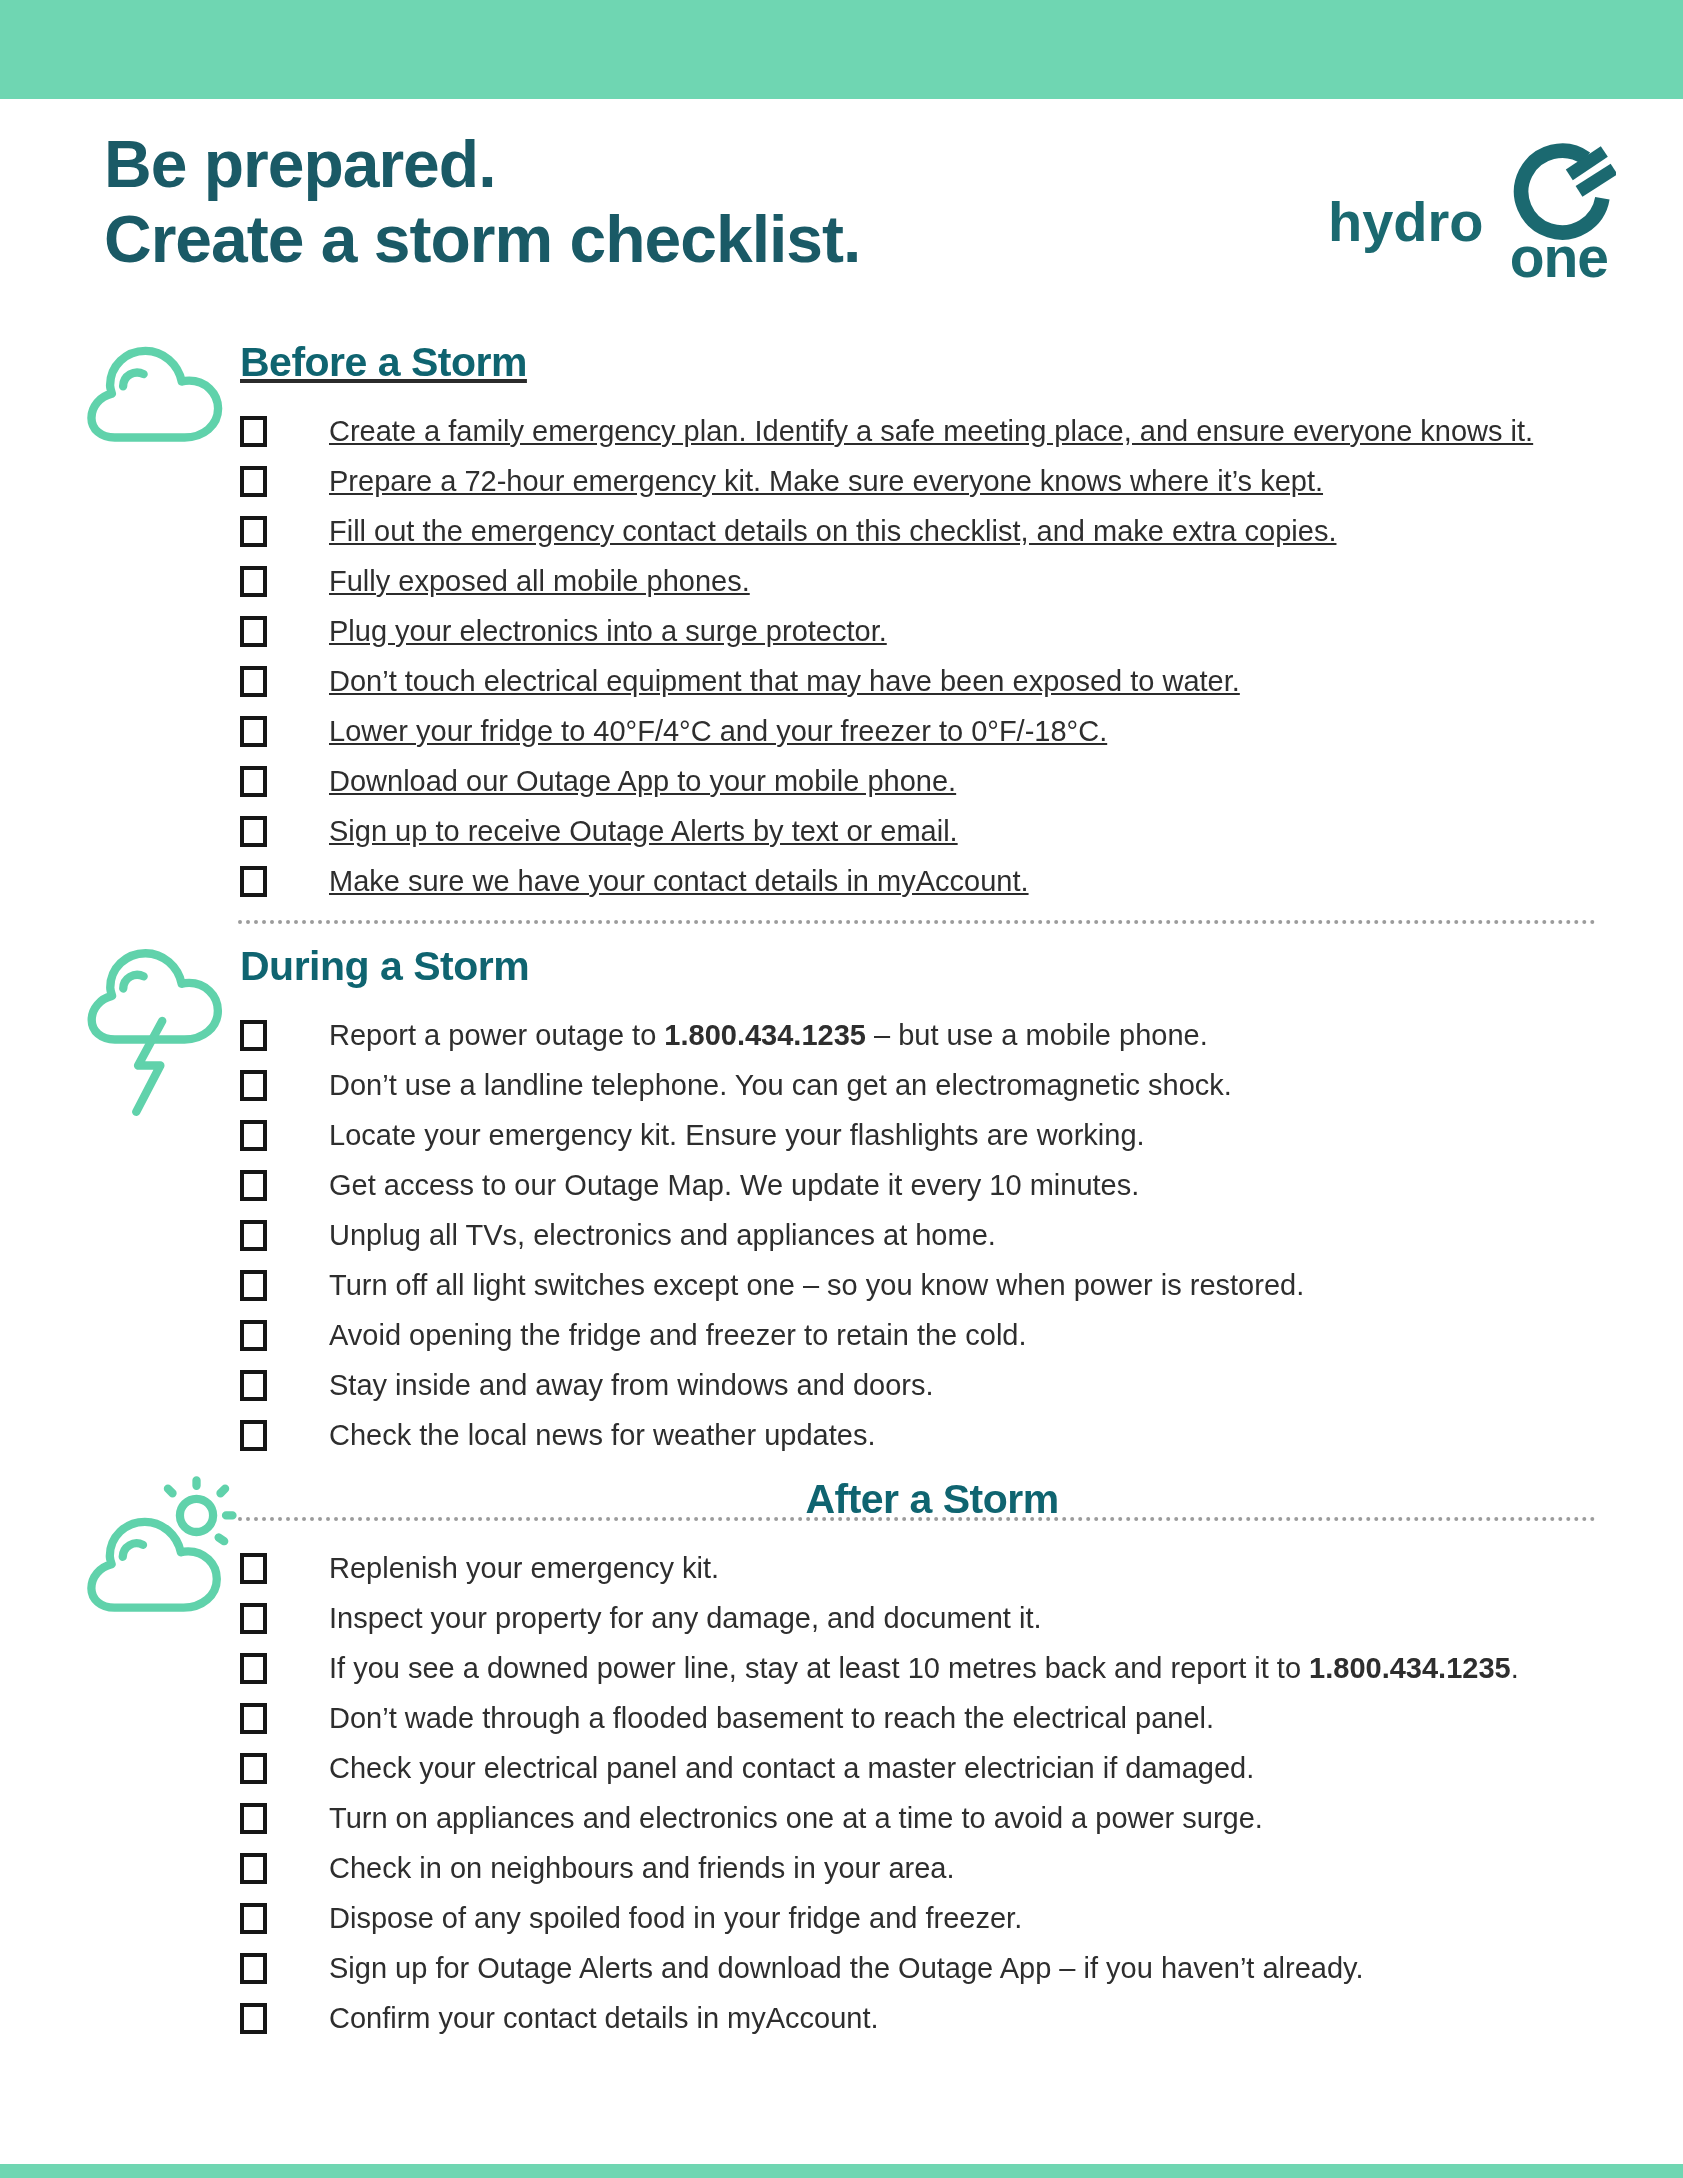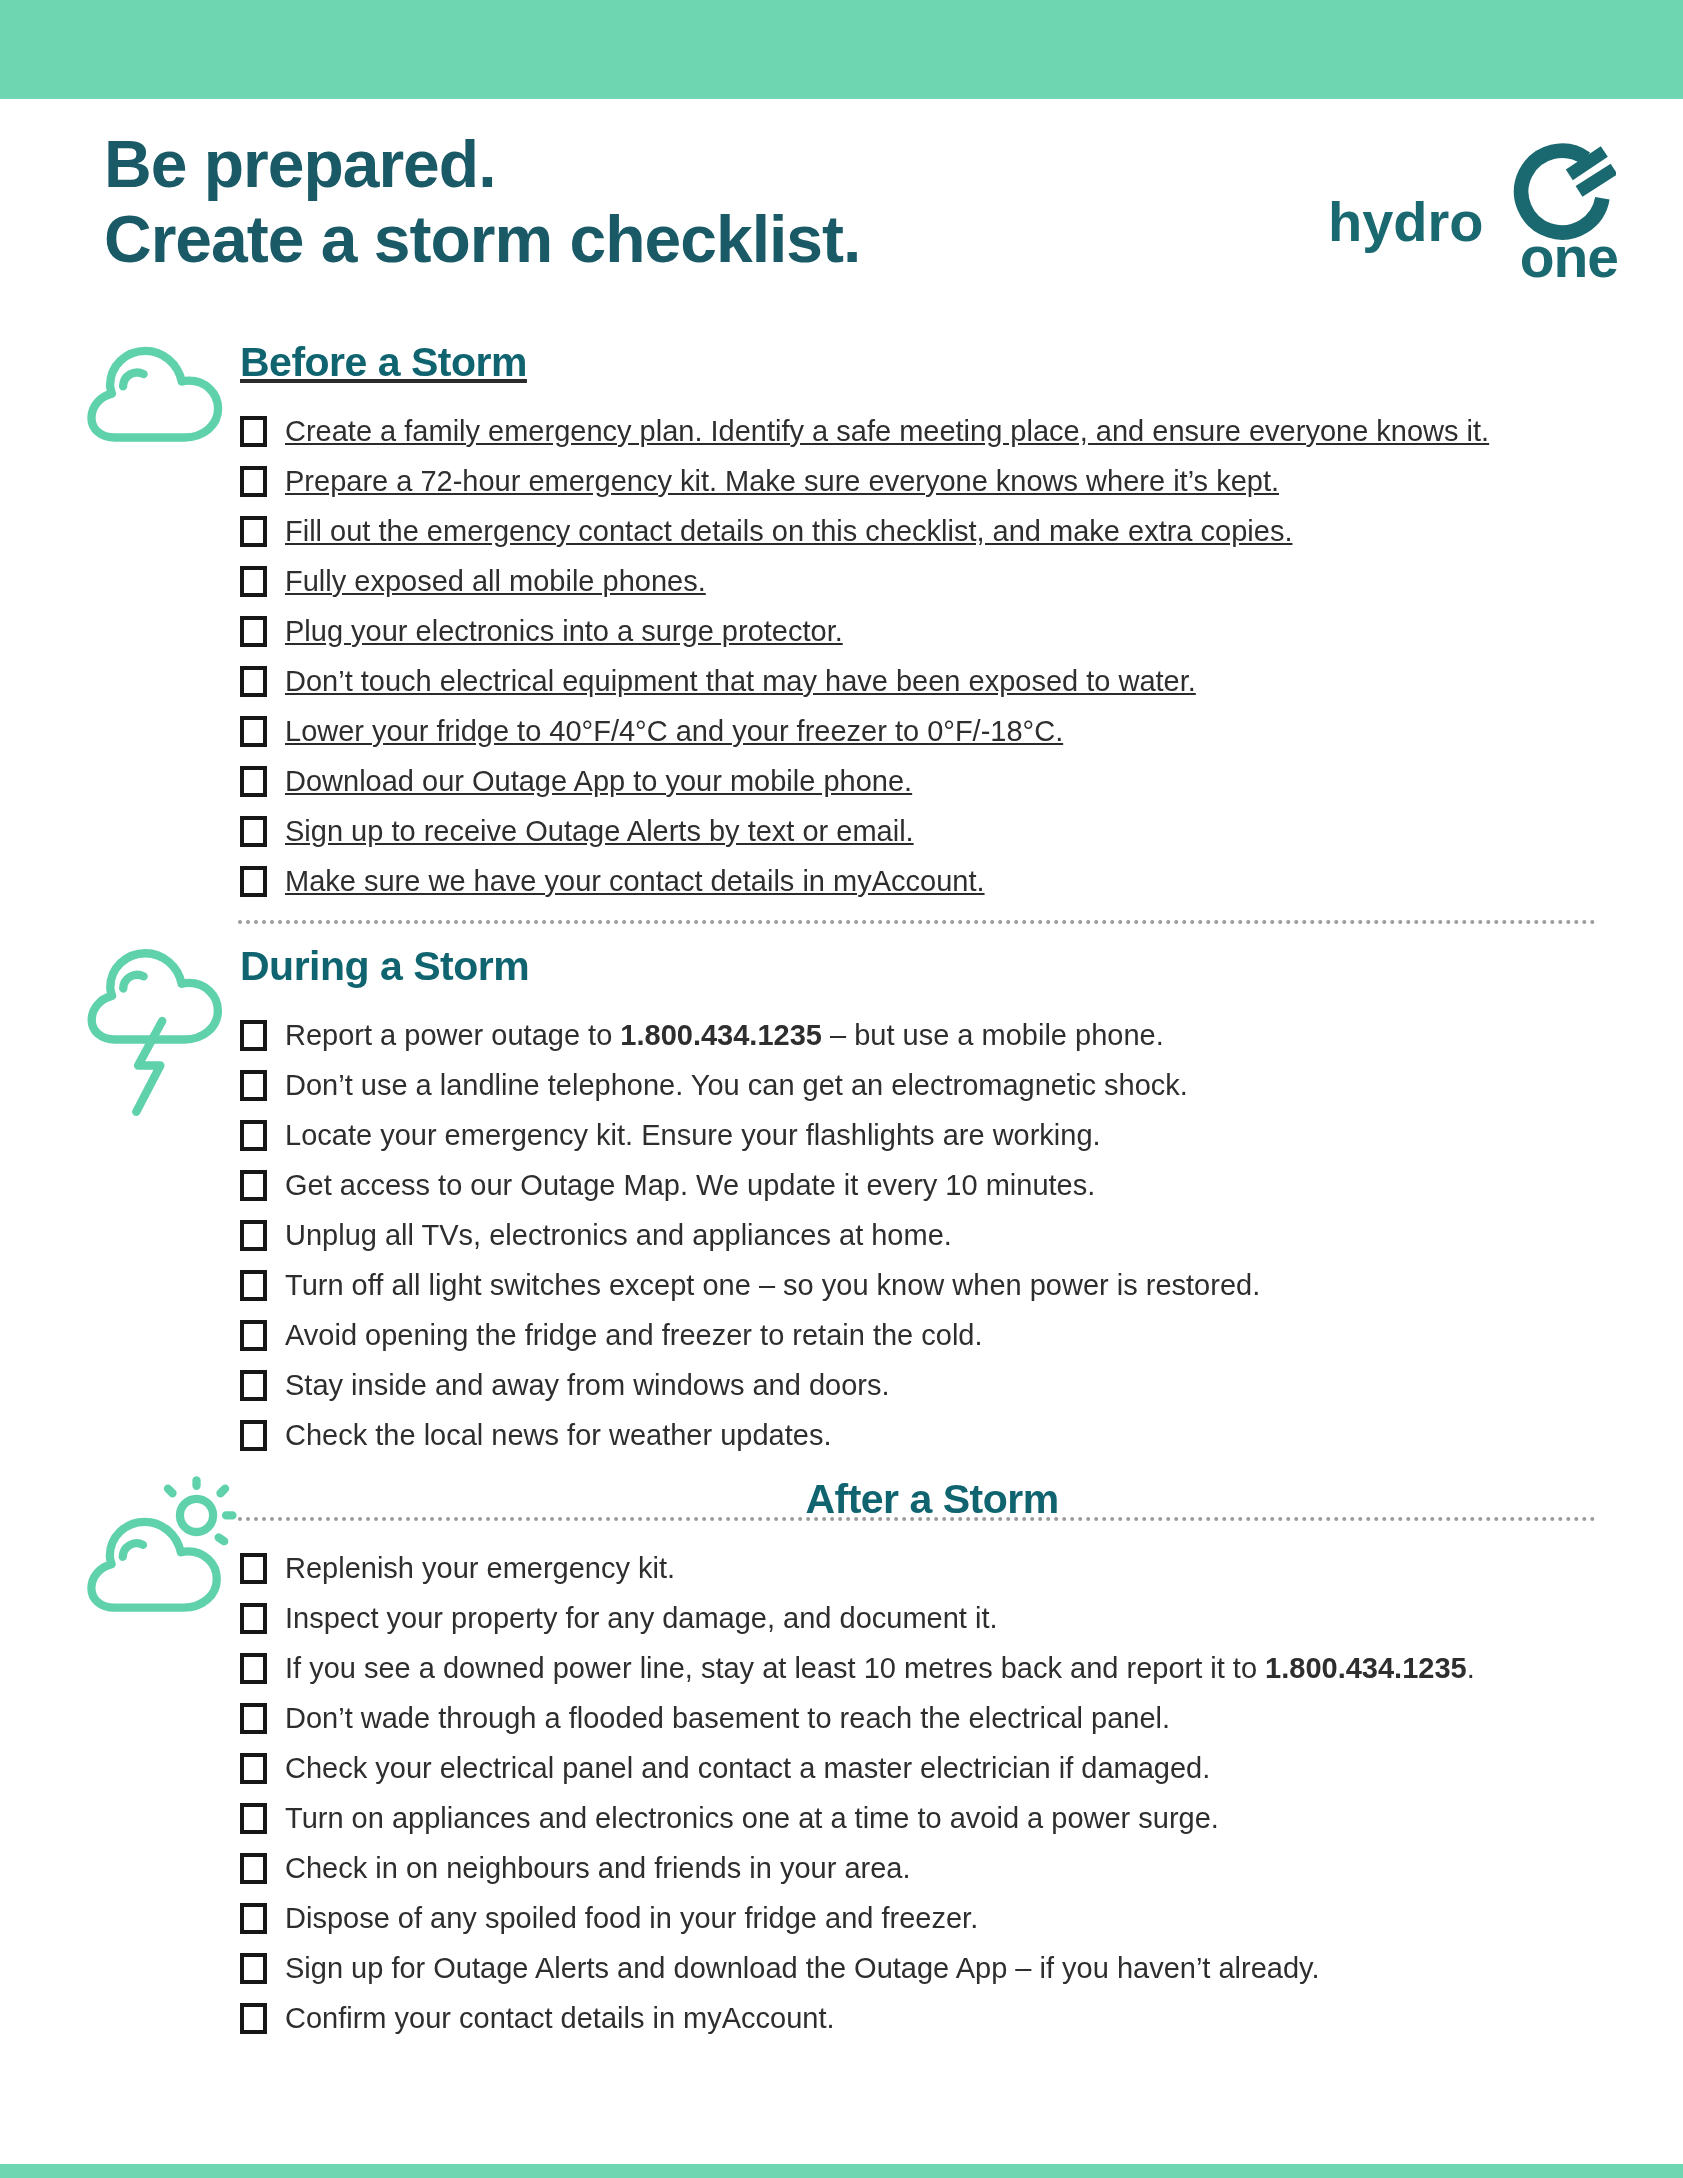--- a/index.html
+++ b/index.html
@@ -7,28 +7,28 @@
         font-family:"Liberation Sans",sans-serif;color:#2b2b2b;}
   .topbar{position:absolute;left:0;top:0;width:1683px;height:99px;background:#6FD6B2;}
   .bottombar{position:absolute;left:0;bottom:0;width:1683px;height:14px;background:#6FD6B2;}
 
   .title{position:absolute;left:104px;top:127px;font-size:66px;font-weight:700;
          color:#1A5A66;line-height:1.14;letter-spacing:-1px;}
 
   .logo{position:absolute;top:149px;right:61px;width:302px;height:156px;color:#1B6970;}
   .logo .hydro{position:absolute;left:8px;top:40px;font-size:56px;font-weight:600;letter-spacing:0;}
   .logo .mark{position:absolute;right:6px;top:-14px;}
-  .logo .one{position:absolute;right:4px;top:75px;font-size:57px;font-weight:700;letter-spacing:-1px;}
+  .logo .one{position:absolute;right:14px;top:75px;font-size:57px;font-weight:700;letter-spacing:-1px;}
 
   .section{position:absolute;left:84px;right:59px;display:flex;}
   .icon-col{width:156px;flex-shrink:0;}
   .content{flex:1;min-width:0;}
   .section h2{margin:0 0 20px 0;font-size:41px;font-weight:700;color:#0F6470;letter-spacing:-0.5px;}
   .items{list-style:none;margin:0;padding:0;}
-  .check-item{height:50px;display:flex;align-items:center;font-size:29px;color:#2e2e2e;}
+  .check-item{height:50px;display:flex;align-items:center;font-size:29px;color:#2e2e2e;gap:44px;}
   .checkbox{display:inline-block;width:19px;height:23px;border:4px solid #161616;
             margin-right:18px;flex-shrink:0;background:#fff;}
   .item-text b{font-weight:700;}
 
   .divider{position:absolute;left:238px;right:87px;height:0;border-top:4px dotted #9c9c9c;}
 
   .sec-before{top:339px;text-decoration:underline;}
   .sec-during{top:943px;}
   .sec-after{top:1476px;text-align:center;}
   .div1{top:920px;}

